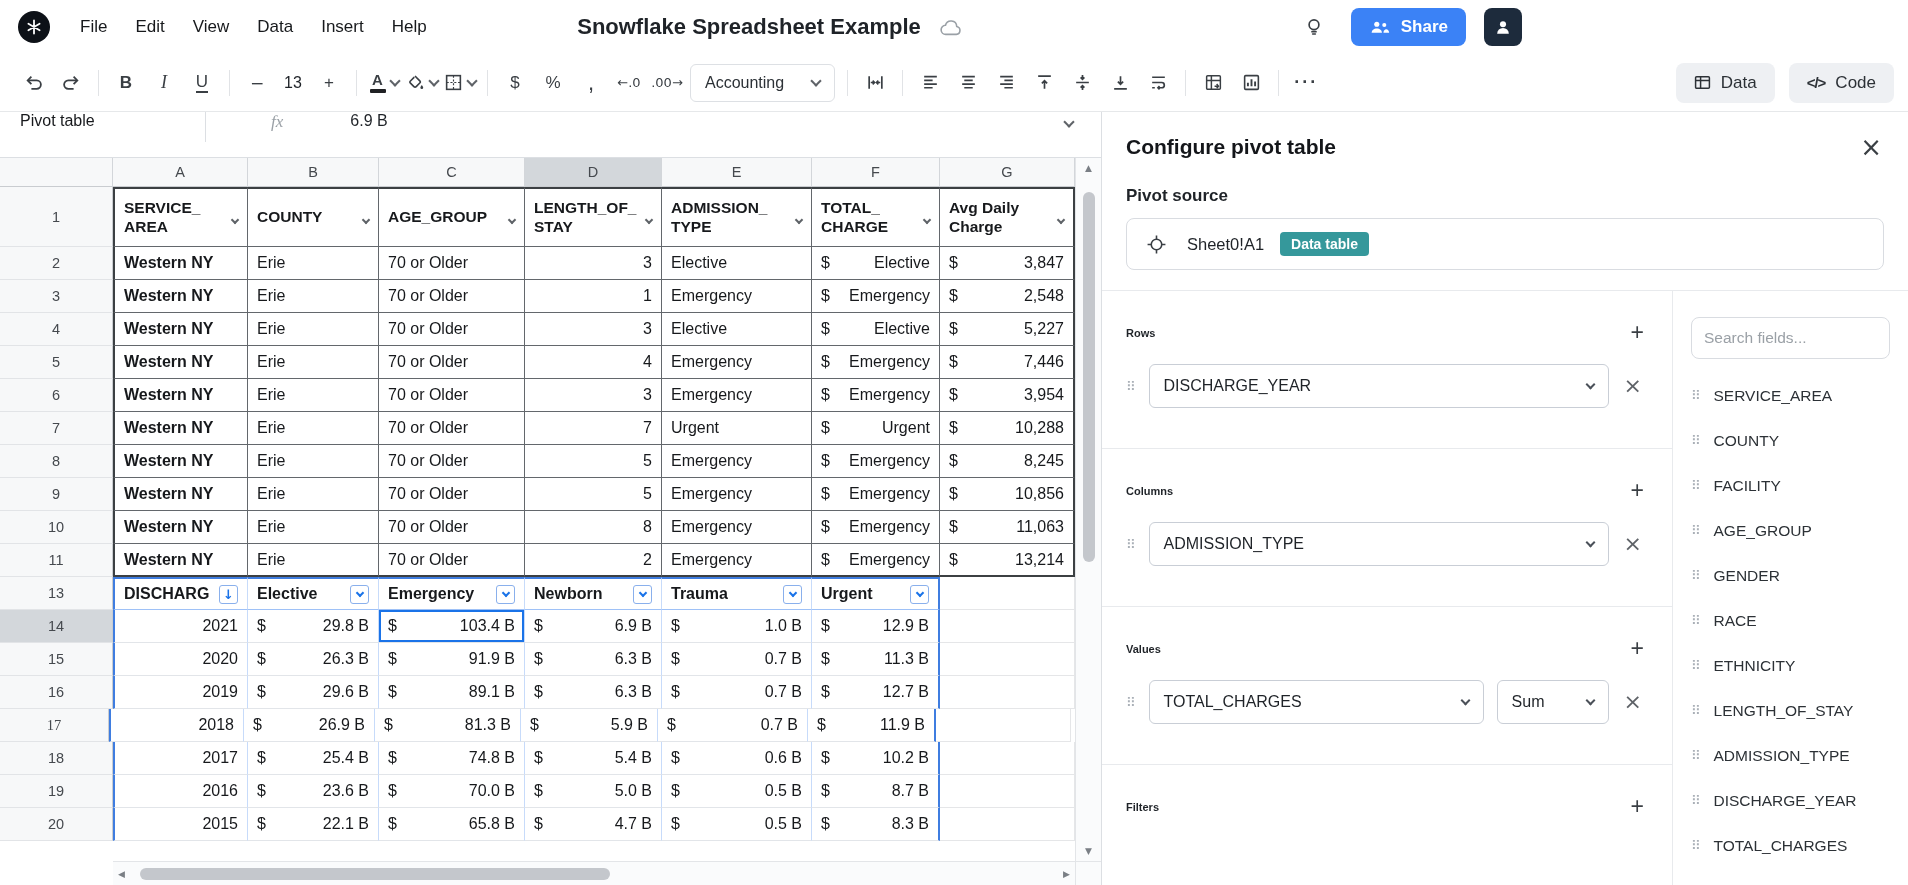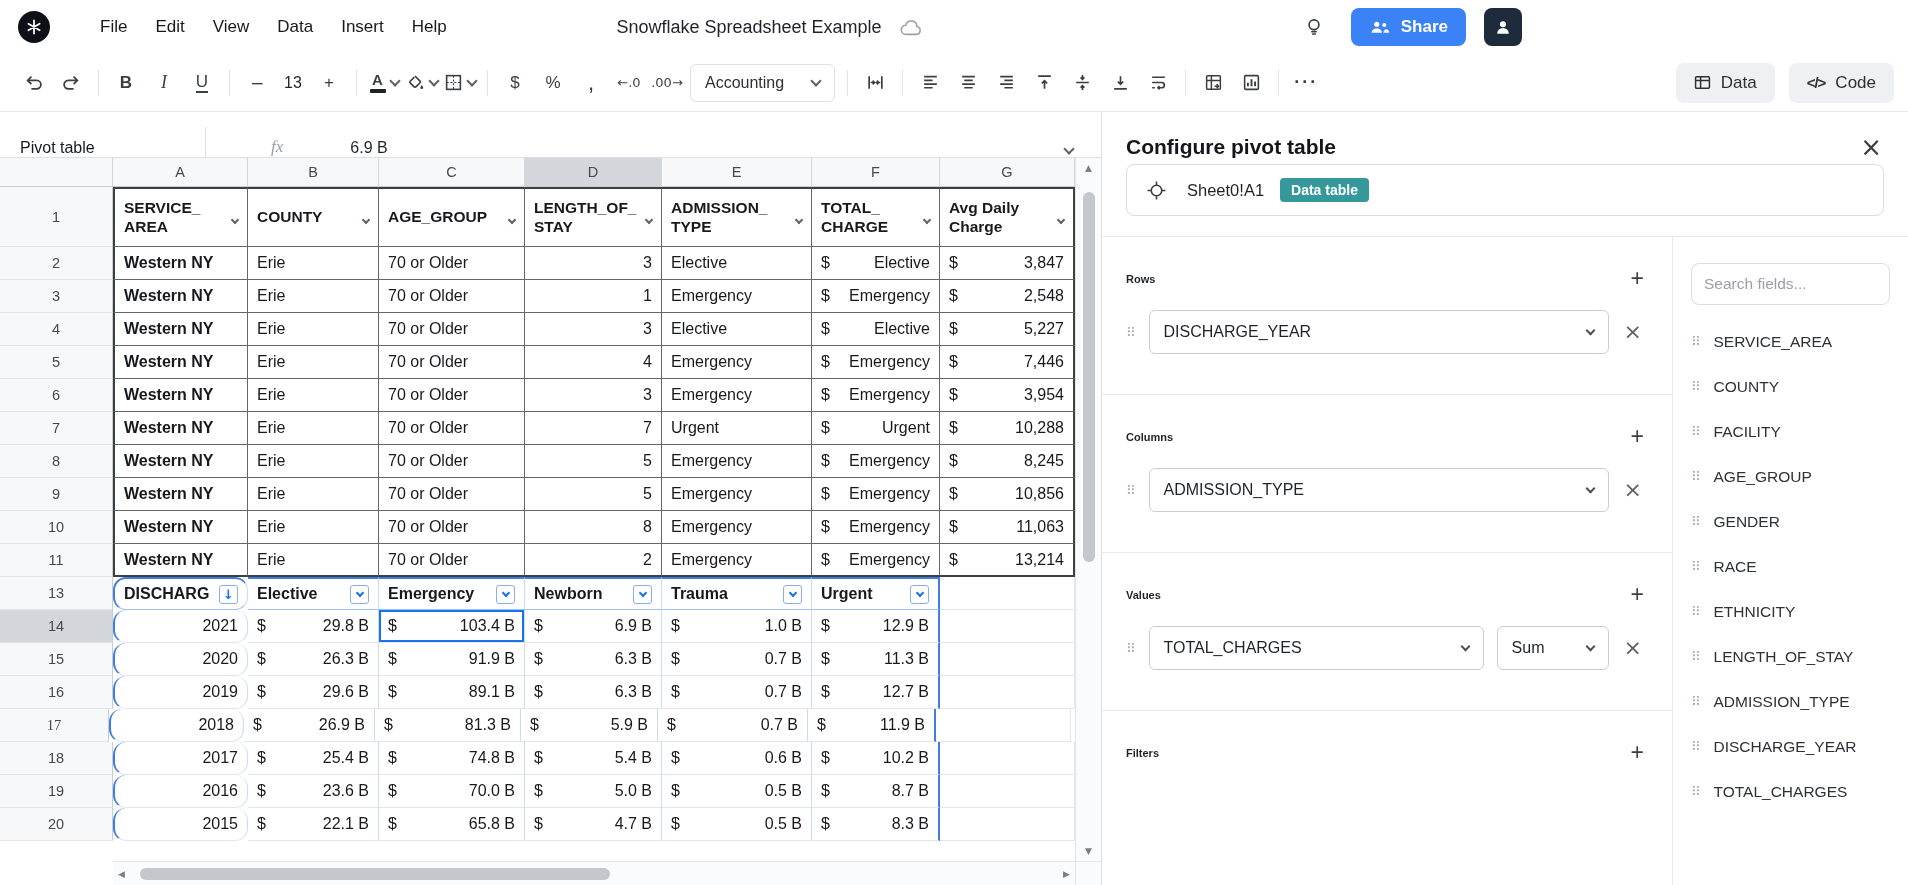--- a/index.html
+++ b/index.html
@@ -2,28 +2,28 @@
 <html><head>
 <meta charset="utf-8">
 <style>
   * { margin:0; padding:0; box-sizing:border-box; }
   html,body { width:1908px; height:885px; overflow:hidden; background:#fff;
     font-family:"Liberation Sans","DejaVu Sans",sans-serif; color:#1f2328; }
   .glyph { font-family:"DejaVu Sans","Liberation Sans",sans-serif; }
 
   
   .menubar { position:absolute; top:0; left:0; width:1540px; height:54px;
-    display:flex; align-items:center; padding:11px 18px; background:#fff;gap:20px; }
+    display:flex; align-items:center; padding:11px 18px; background:#fff; }
   .logo { width:32px; height:32px; border-radius:50%; background:#0d1117;
     display:flex; align-items:center; justify-content:center; margin-right:16px; cursor:pointer; }
   .menu-items { display:flex; align-items:center; }
   .menu-item { font-size:17px; padding:7px 14px; border-radius:6px; cursor:pointer; color:#17191c; }
   .mb-center { position:absolute; left:50%; top:0; height:54px; transform:translateX(-50%);
     display:flex; align-items:center; gap:18px; }
-  .mb-title { font-size:18px; font-weight:400; white-space:nowrap; }
+  .mb-title { font-size:22px; font-weight:700; white-space:nowrap; }
   .mb-right { margin-left:auto; display:flex; align-items:center; gap:18px; }
   .icon-btn { width:38px; height:38px; display:flex; align-items:center; justify-content:center;
     border-radius:8px; cursor:pointer; color:#3a3f44; }
   .share-btn { height:38px; background:#3b82f6; color:#fff; border-radius:8px;
     display:flex; align-items:center; gap:10px; padding:0 18px; font-size:17px; font-weight:600; cursor:pointer; }
   .avatar-btn { width:38px; height:38px; border-radius:8px; background:#1d2b3c;
     display:flex; align-items:center; justify-content:center; cursor:pointer; }
 
   
   .toolbar { position:absolute; top:54px; left:0; width:1908px; height:58px;
@@ -44,21 +44,21 @@
     display:flex; align-items:center; gap:28px; font-size:16px; color:#2c3136; cursor:pointer; margin:0 4px; }
   .dec { font-size:13px; letter-spacing:0; }
   .more { font-weight:700; font-size:18px; letter-spacing:2px; }
   .tb-right { margin-left:auto; display:flex; align-items:center; gap:14px; }
   .pill-btn { height:40px; border-radius:8px; background:#eef0f3; display:flex; align-items:center;
     gap:10px; padding:0 18px; font-size:17px; color:#2c3136; font-weight:500; cursor:pointer; }
   .codeg { font-weight:700; font-size:15px; letter-spacing:-1px; }
 
   
   .formulabar { position:absolute; top:112px; left:0; width:1101px; height:46px;
-    display:flex; align-items:flex-end; border-bottom:1px solid #dcdfe3; background:#fff;gap:41px; }
+    display:flex; align-items:flex-start; border-bottom:1px solid #dcdfe3; background:#fff;gap:41px; }
   .namebox { width:164px; padding-left:20px; font-size:16px; color:#17191c; cursor:pointer; }
   .fb-div { width:1px; height:30px; background:#dcdfe3; }
   .fx { font-family:"Liberation Serif",serif; font-style:italic; color:#9aa0a6; font-size:17px; margin:0 26px 0 24px; }
   .fb-value { font-size:16px; }
   .fb-expand { margin-left:auto; margin-right:28px; cursor:pointer; }
 
   
   .sheet { position:absolute; top:158px; left:0; width:1101px; height:727px; overflow:hidden; background:#fff; }
   .gridwrap { position:absolute; top:0; left:0; }
   .srow { display:flex; }
@@ -72,21 +72,21 @@
   .cell { flex:none; display:flex; align-items:center; padding:0 9px; font-size:16px;
     color:#17191c; overflow:hidden; background:#fff; cursor:cell; }
   .gc { border-right:1px solid #e5e6e8; border-bottom:1px solid #e5e6e8; }
   .dtc { border-right:1px solid #63676c; border-bottom:1px solid #63676c; }
   .bt { border-top:2px solid #3c4043; } .bl { border-left:2px solid #3c4043;font-weight:bold; }
   .br { border-right:2px solid #3c4043 !important; } .bb { border-bottom:2px solid #3c4043 !important; }
   .dth { font-weight:700; }
   .hlbl { flex:1; font-size:15.5px; line-height:1.18; font-weight:700; word-break:normal; }
   .pvc { border-right:1px solid #c7dbfa; border-bottom:1px solid #e2e5e9; }
   .pvh { font-weight:700; border-bottom:1px solid #9ec1f7; }
-  .pbt { border-top:2px solid #3f7de0; } .pbl { border-left:2px solid #3f7de0;border-radius:13px; }
+  .pbt { border-top:2px solid #3f7de0; } .pbl { border-left:2px solid #3f7de0; }
   .pbr { border-right:2px solid #3f7de0 !important; }
   .num { justify-content:flex-end; }
   .acc { justify-content:space-between; }
   .selcell { box-shadow:inset 0 0 0 2px #1a73e8; position:relative; z-index:2; }
   .chevbox { width:19px; height:19px; border:1px solid #8ab0ec; border-radius:3px; flex:none;
     display:flex; align-items:center; justify-content:center; margin-left:6px; background:#fff; cursor:pointer; }
   .chevbox .chev { width:6px; height:6px; border-color:#1a73e8; margin-top:-3px; }
   .sortbox { width:19px; height:19px; border:1px solid #8ab0ec; border-radius:3px; flex:none;
     display:flex; align-items:center; justify-content:center; margin-left:4px; color:#1a73e8;
     font-size:13px; background:#fff; cursor:pointer; }
@@ -764,20 +764,21 @@
     <span class="sarr glyph">▶</span>
   </div>
   <div class="scorner"></div>
 </div>
 
 <div class="panel">
   <div class="panel-head">
     <span class="panel-title">Configure pivot table</span>
     <span class="close glyph">×</span>
   </div>
+  <div class="src-label">Pivot source</div>
   <div class="src-box">
     <span class="crosshair">
       <svg width="21" height="21" viewBox="0 0 20 20" stroke="currentColor" stroke-width="1.5" fill="none">
           <circle cx="10" cy="10" r="5"></circle>
           <path d="M10 1.5V5M10 15v3.5M1.5 10H5M15 10h3.5"></path>
         </svg>
     </span>
     <span class="src-ref">Sheet0!A1</span>
     <span class="badge" id="src-badge" style="background: rgb(53, 152, 155);">Data table</span>
   </div>

